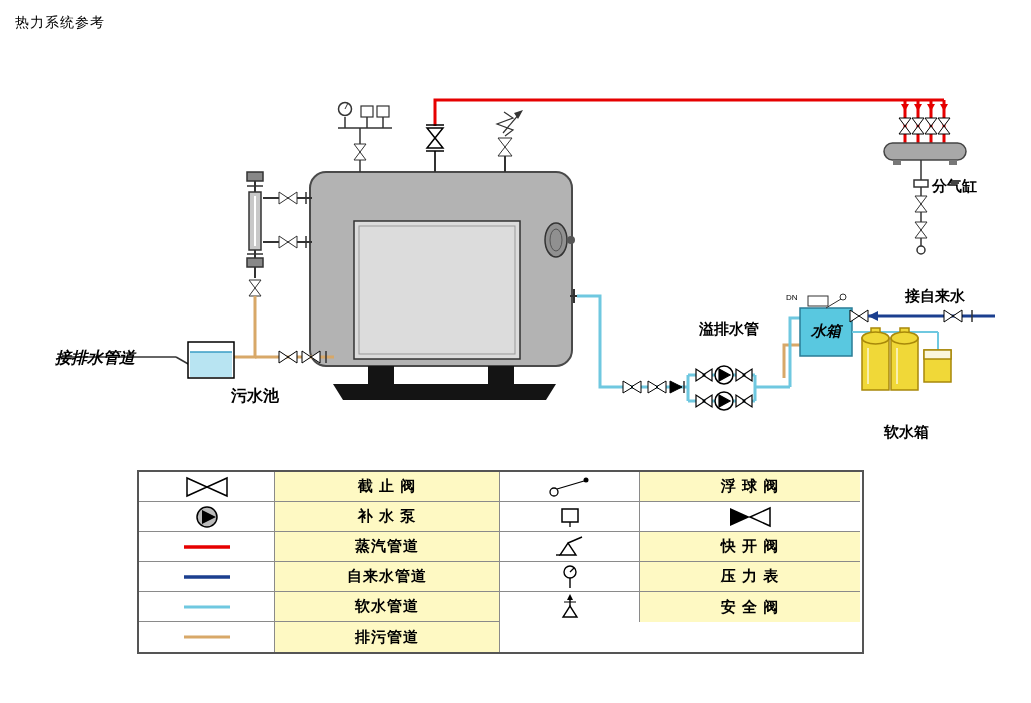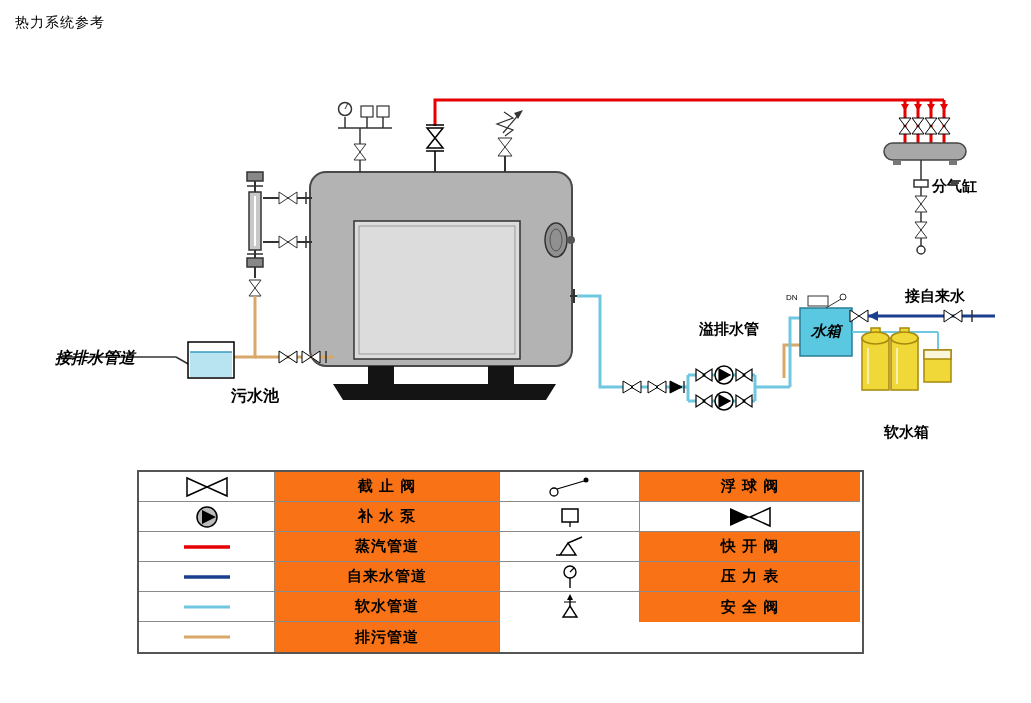--- a/index.html
+++ b/index.html
@@ -12,21 +12,21 @@
   .lbl-15{font-size:15px;}
   .lbl-tiny{font-size:8px;font-weight:normal;}
   .lbl-center{text-align:center;}
   
   .legend{position:absolute;left:137px;top:470px;width:723px;height:180px;
           border:2px solid #555;box-sizing:content-box;display:grid;
           grid-template-columns:136px 225px 140px 220px;grid-auto-rows:30px;background:#fff;}
   .lc{border-right:1px solid #8a8a8a;border-bottom:1px solid #8a8a8a;
       display:flex;align-items:center;justify-content:center;overflow:hidden;}
   .lc.sym{background:#fff;}
-  .lc.name{background:#f97316;font-weight:bold;font-size:15px;letter-spacing:1px;}
+  .lc.name{background:#fef9c3;font-weight:bold;font-size:15px;letter-spacing:1px;}
   .legend > .lc:nth-child(4n){border-right:none;}
   .legend > .lc.lastrow{border-bottom:none;}
   .lc svg{display:block;}
 </style>
 </head>
 <body>
 
 <div class="page">
 
   <div class="title">热力系统参考</div>

